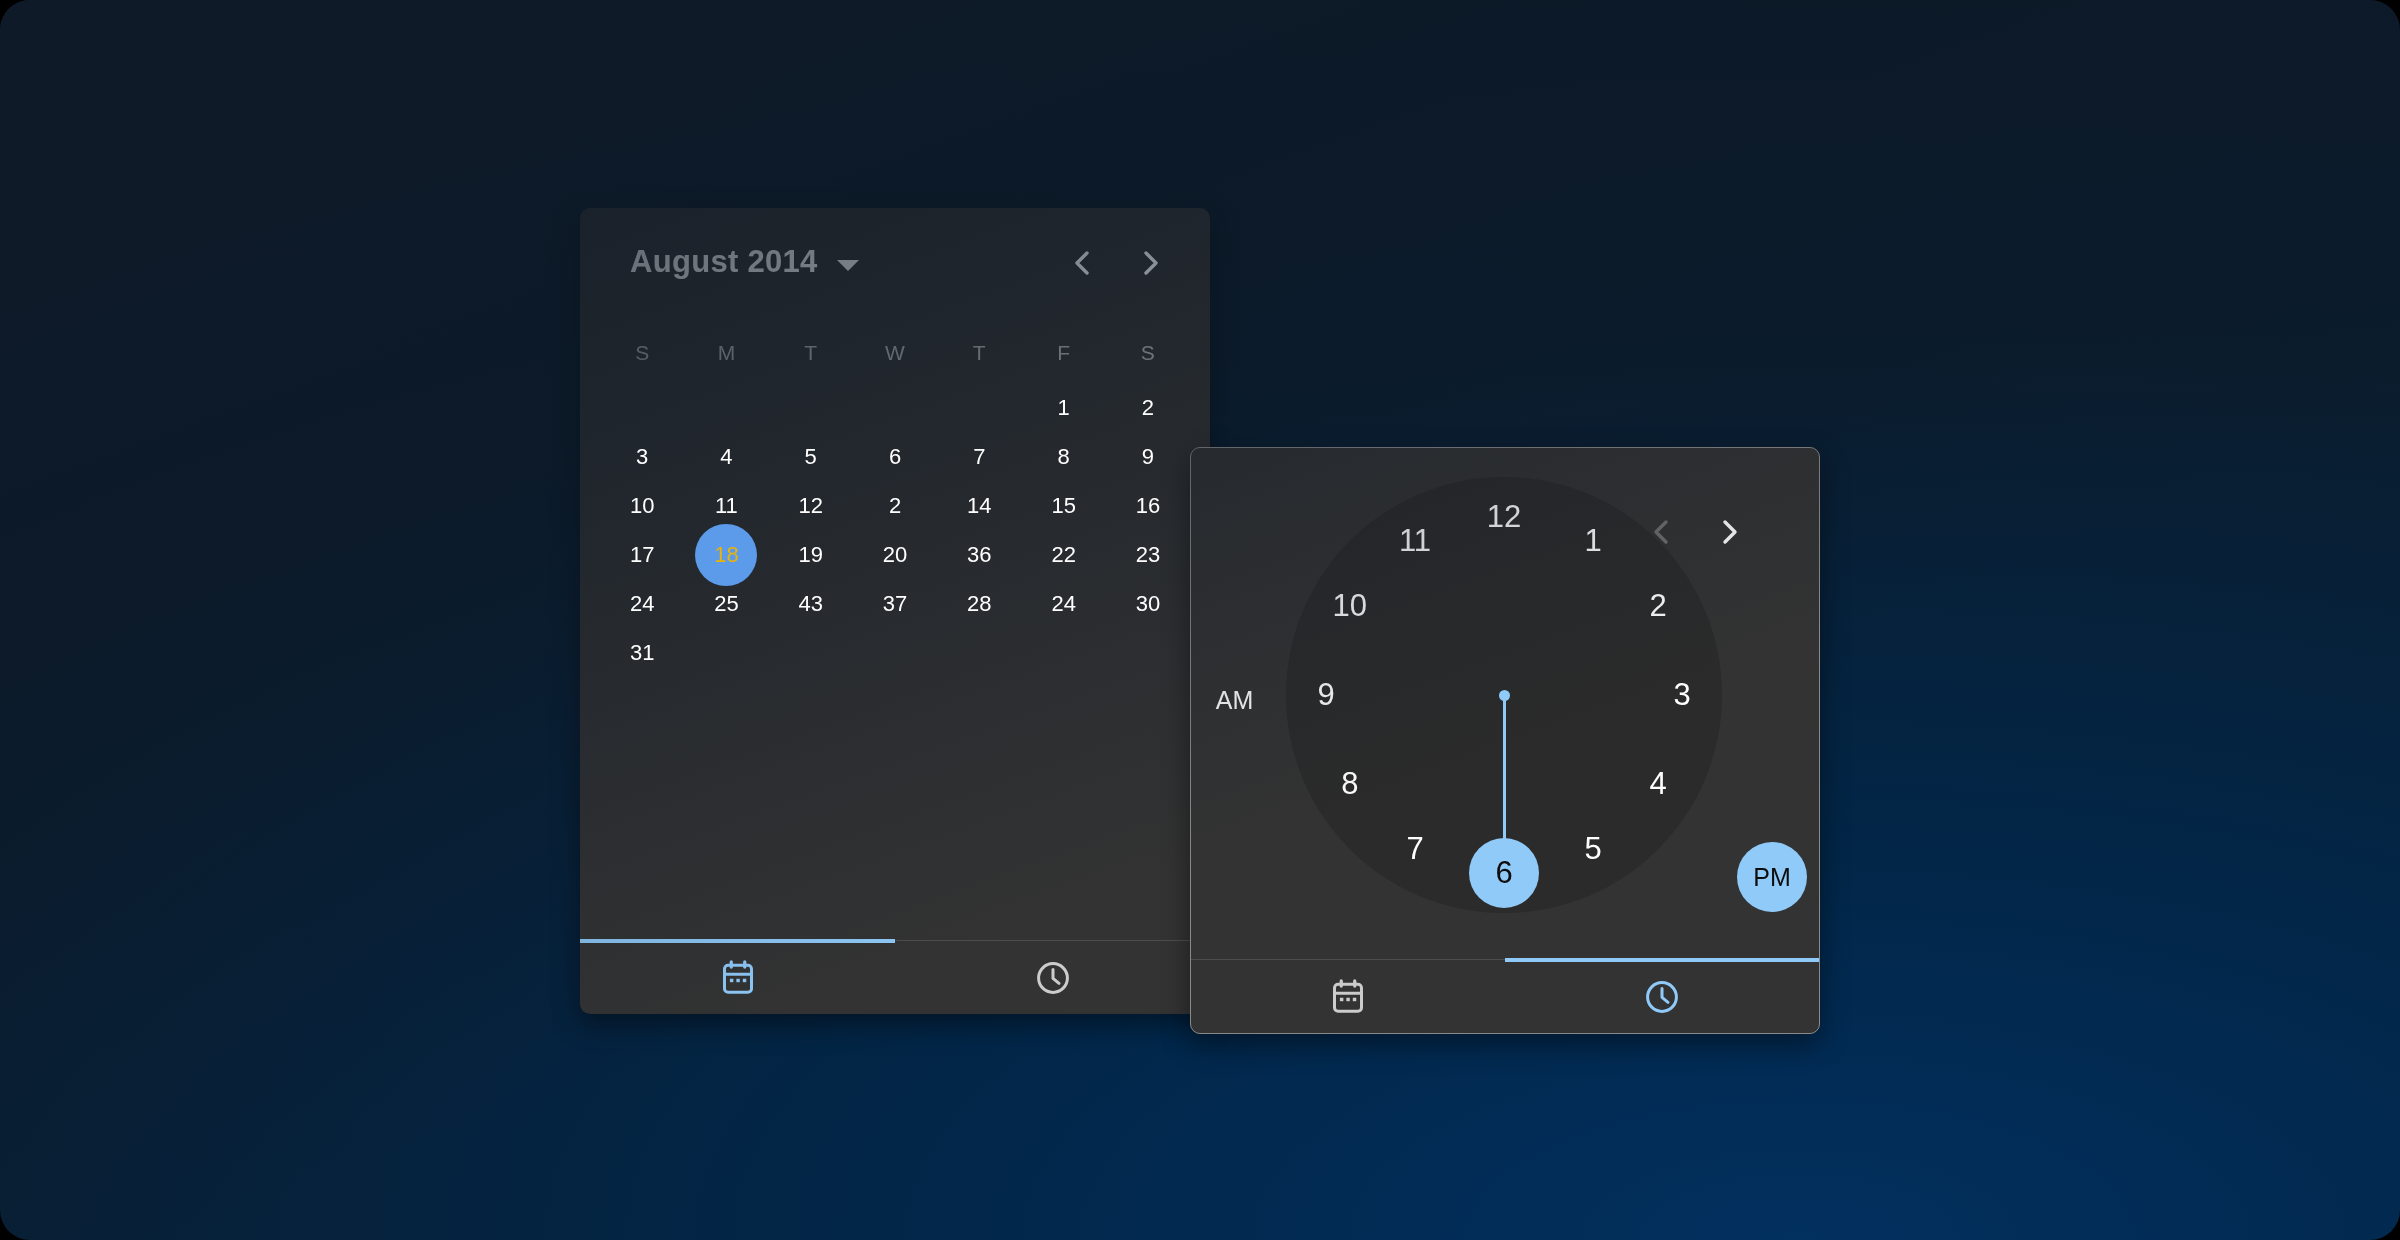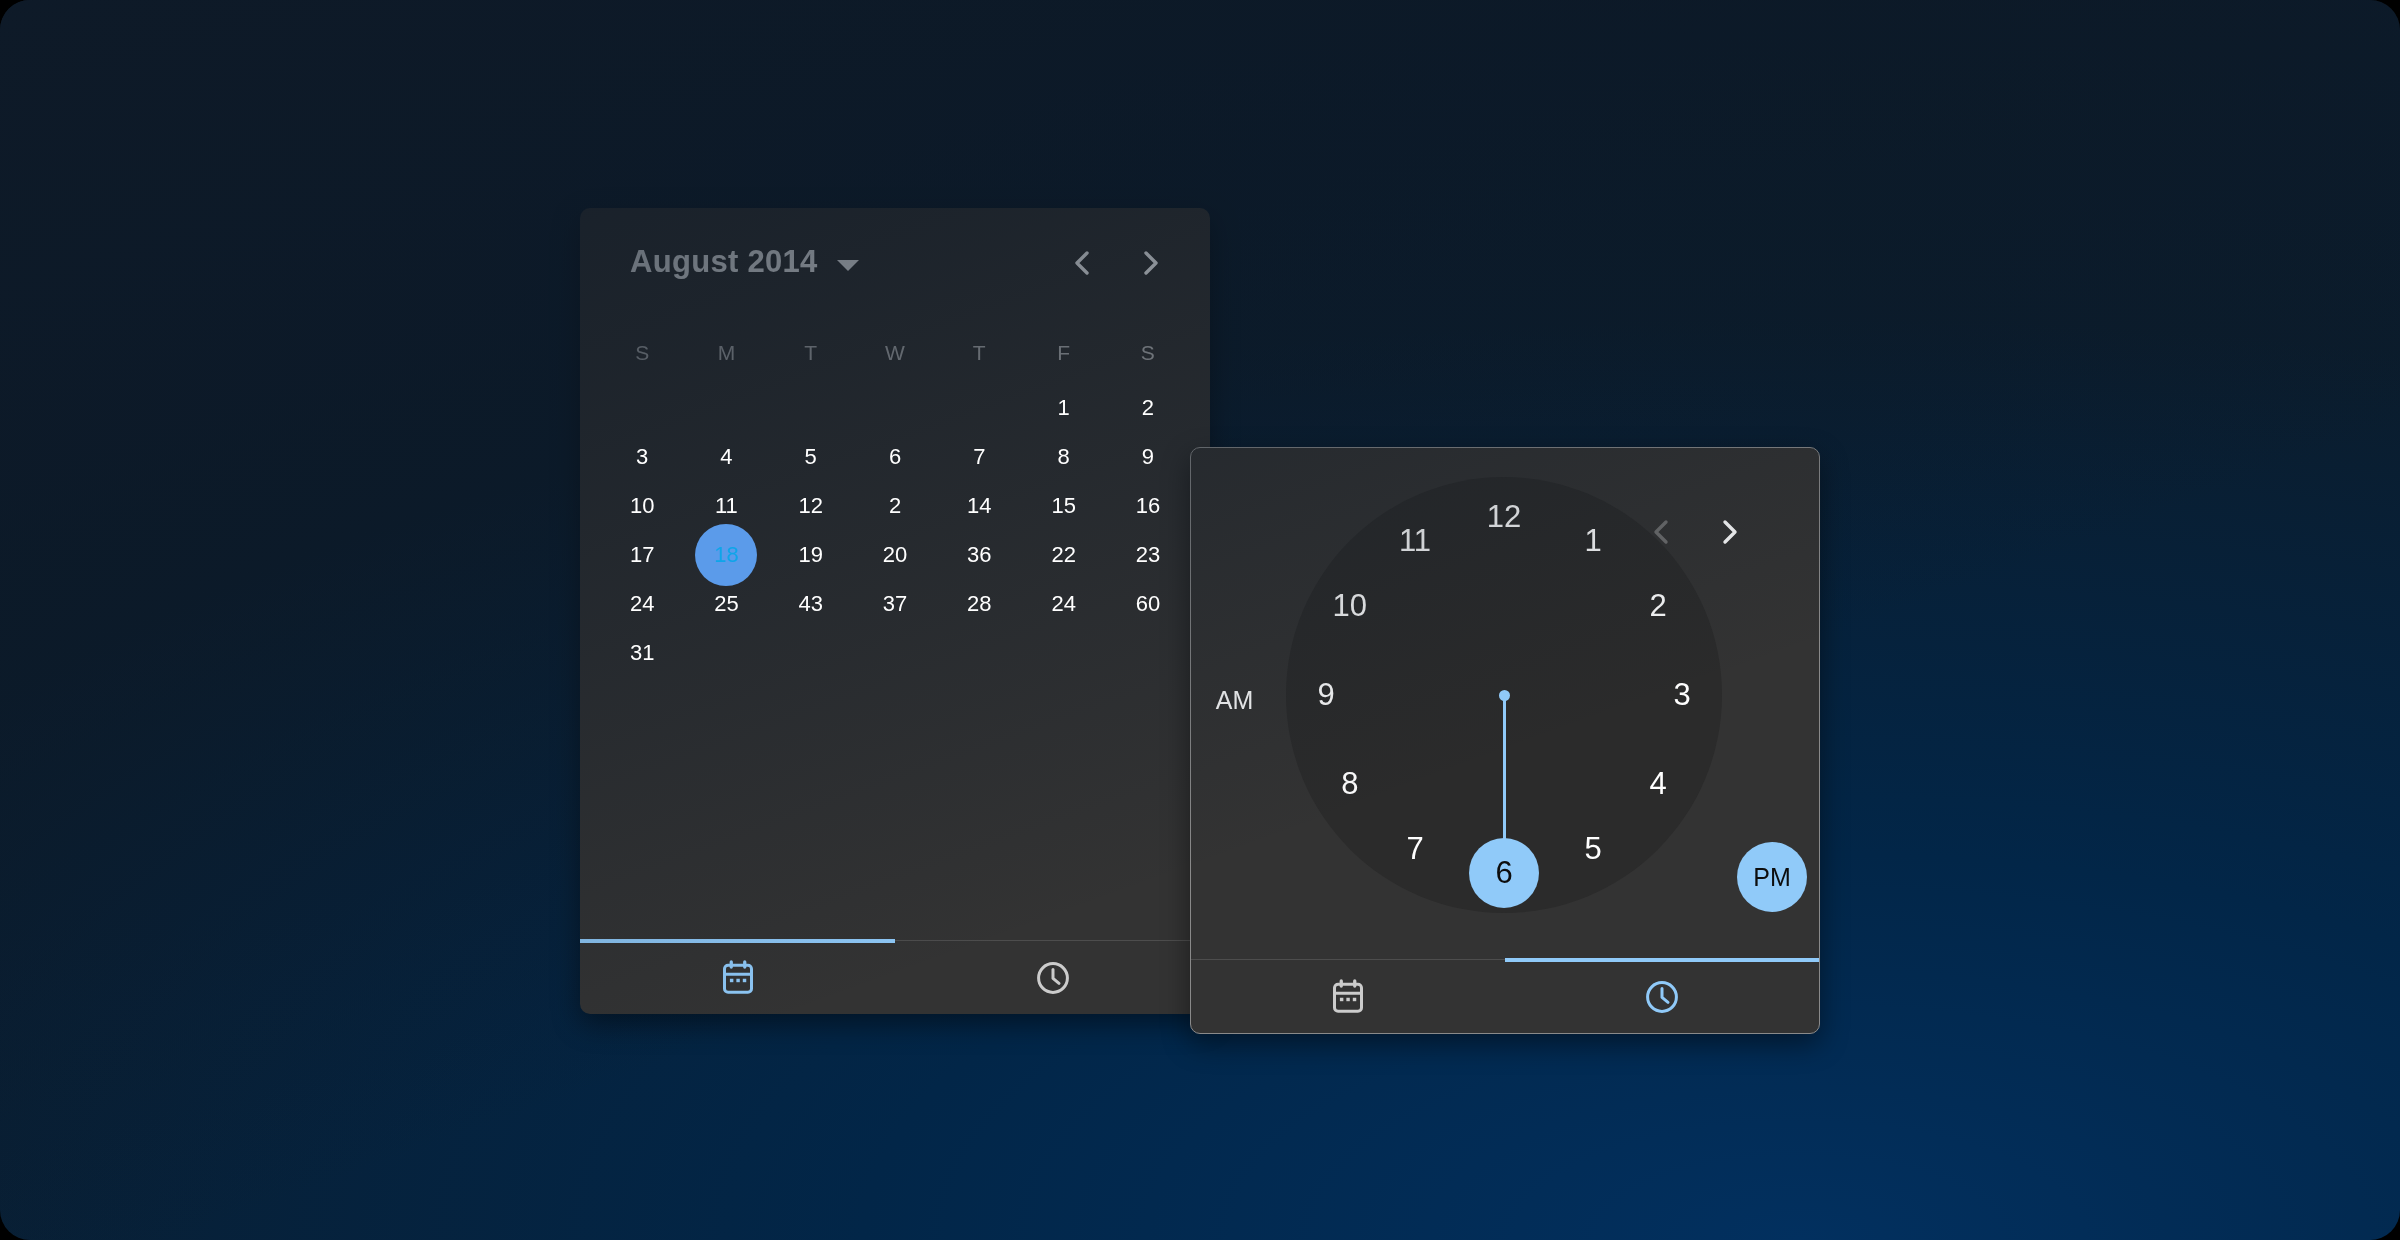--- a/index.html
+++ b/index.html
@@ -138,21 +138,21 @@
     position: absolute;
     left: 50%;
     top: 50%;
     transform: translate(-50%, -50%);
     width: 62px;
     height: 62px;
     border-radius: 50%;
     background: #5b9bea;
     z-index: 1;
   }
-  .day.selected .pill { color: #0ea5e9; font-weight: 500; }
+  .day.selected .pill { color: #eab308; font-weight: 500; }
 
   
   .tabbar {
     position: absolute;
     left: 0;
     bottom: 0;
     width: 100%;
     height: 73px;
     border-top: 1px solid #4d4d4d;
   }
@@ -378,21 +378,21 @@
           <div class="day">
             <span class="pill">37</span>
           </div>
           <div class="day">
             <span class="pill">28</span>
           </div>
           <div class="day">
             <span class="pill">24</span>
           </div>
           <div class="day">
-            <span class="pill">60</span>
+            <span class="pill">30</span>
           </div>
           <div class="day">
             <span class="pill">31</span>
           </div>
         </div>
 
       <div class="tabbar">
         <div class="tab-indicator" id="dp-indicator" style="left: 0%; width: 50%;"></div>
         <div class="tabs">
           <div class="tab">

